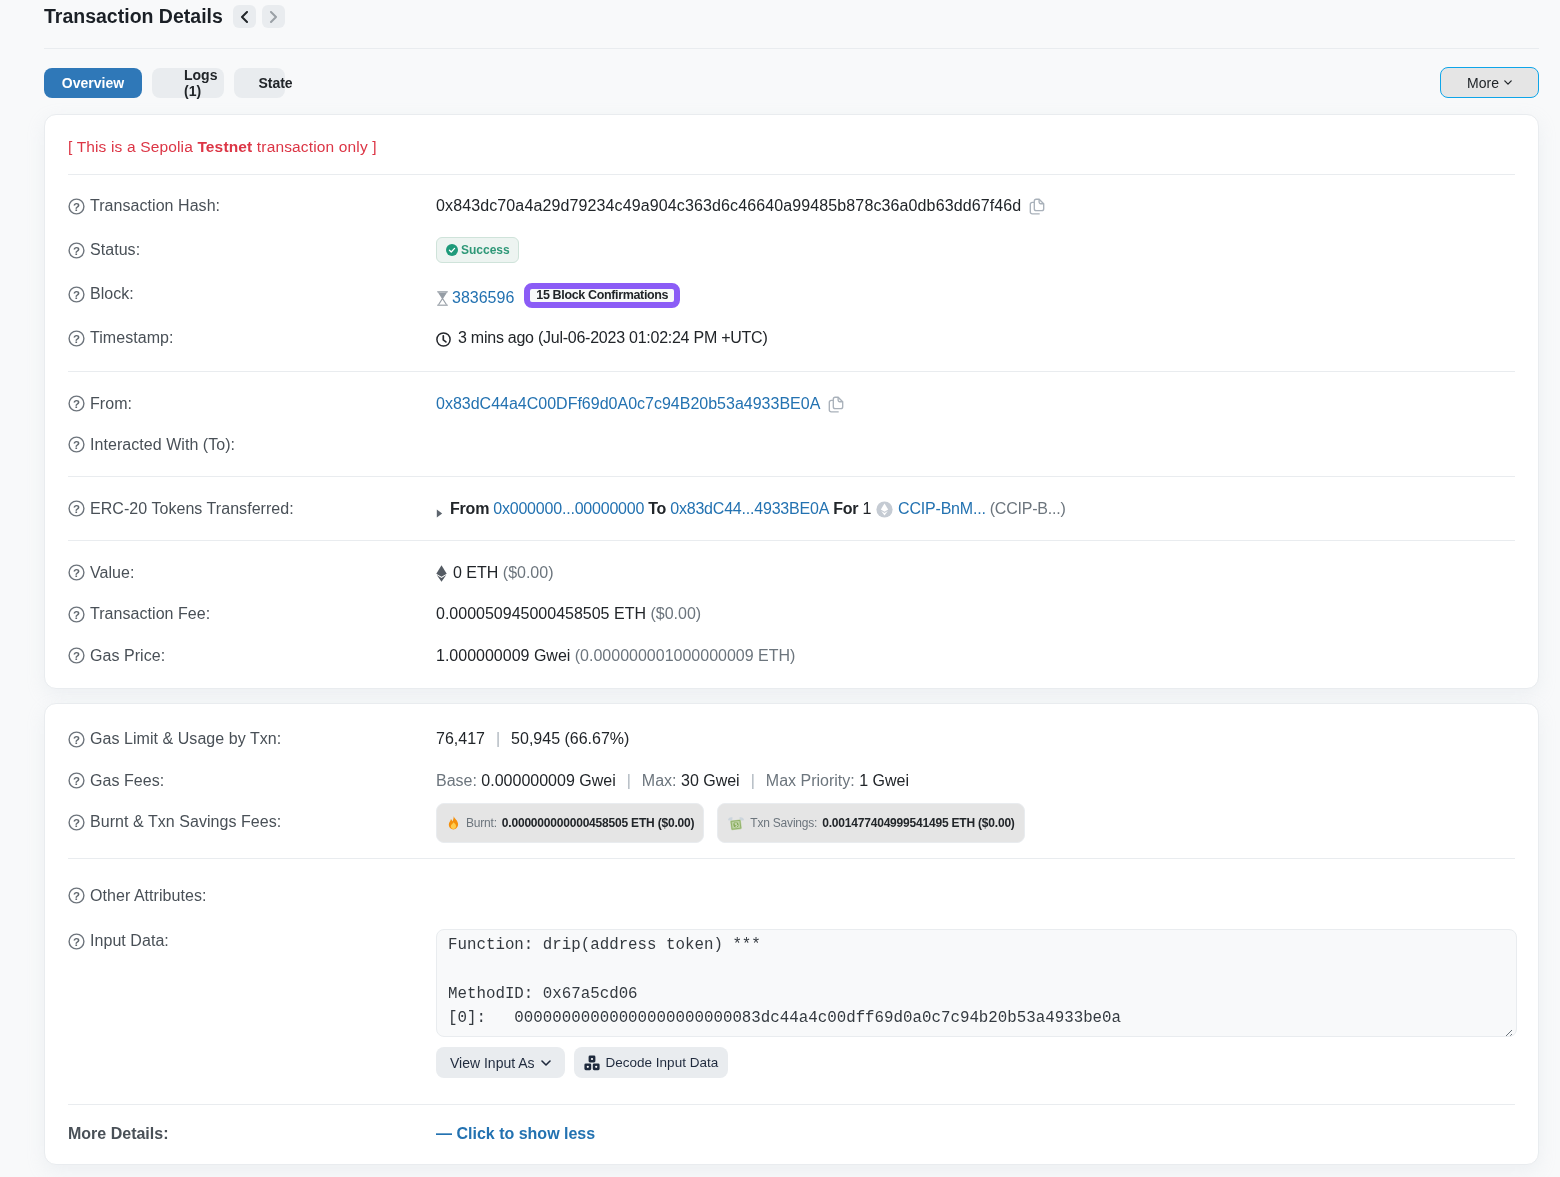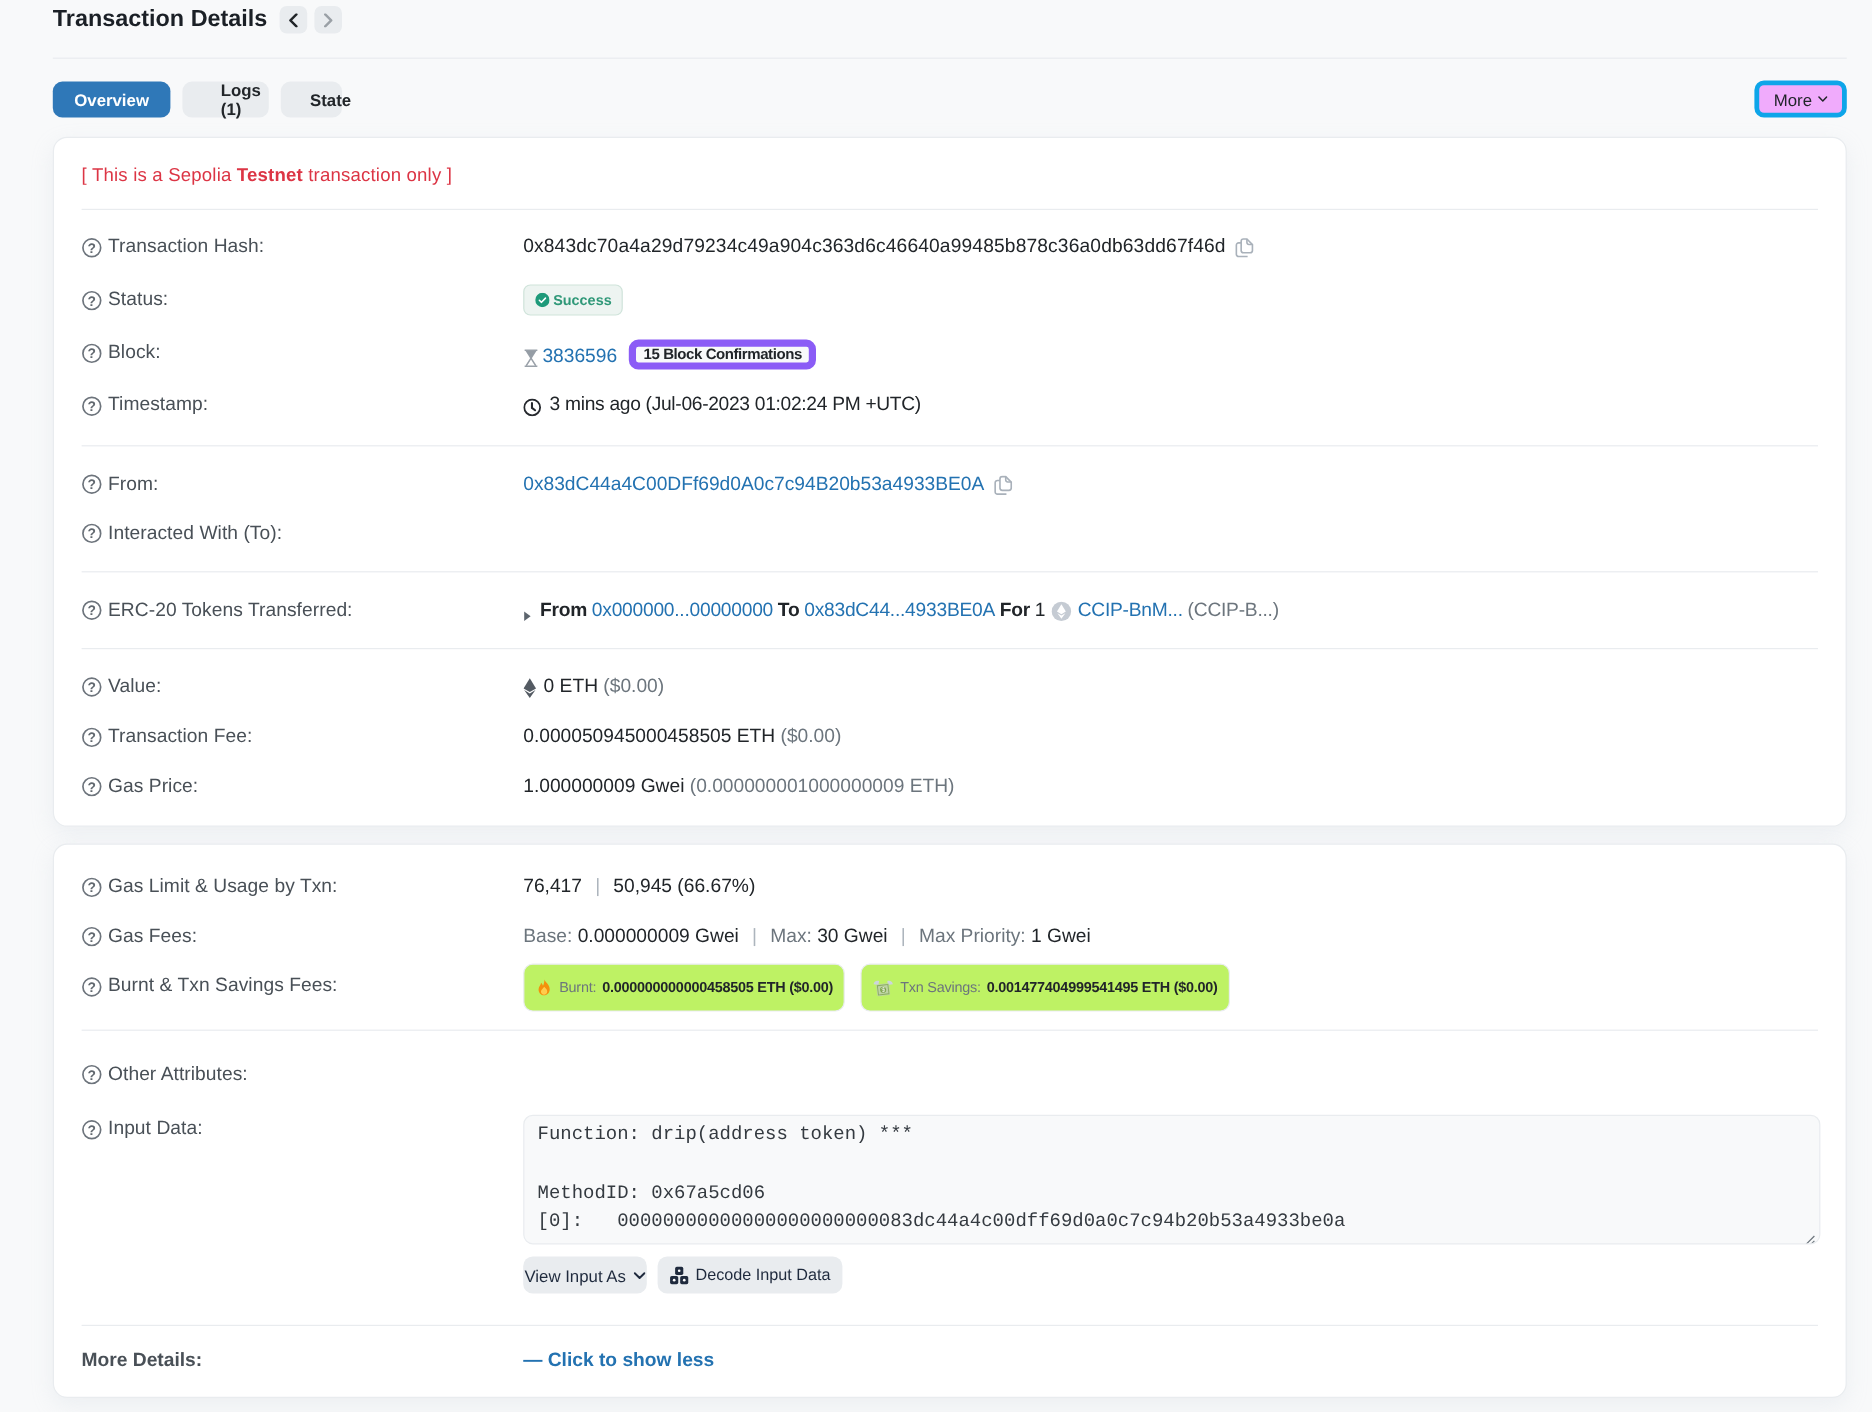--- a/index.html
+++ b/index.html
@@ -18,22 +18,22 @@
   display:flex; align-items:center; justify-content:center;
 }
 .navbtn.nb2 { margin-left:-4px; }
 .hr-head { border:0; border-top:1px solid #e9ecef; margin-top:20px; }
 .tabsrow { display:flex; align-items:center; margin-top:18px; height:31px; }
 .pill { display:inline-flex; align-items:center; justify-content:center; height:30px; border-radius:8px;
   font-size:14px; font-weight:700; margin-right:10px; }
 .pill.active { background:#2f78b8; color:#fff; width:98px; }
 .pill.plain { background:#e9ecef; color:#212529;padding-left:32px; }
 .pill.logs { width:72px; } .pill.state { width:51px; }
-.morebtn { margin-left:auto; height:31px; background:#f0abfc; border:4px solid #0ea5e9;
-  border-radius:8px; display:flex; align-items:center; padding:0 12px; font-size:14px;
+.morebtn { margin-left:auto; height:31px; background:#e5e5e5; border:1px solid #0ea5e9;
+  border-radius:8px; display:flex; align-items:center; padding:0 26px; font-size:14px;
   color:#212529; gap:5px; }
 .card { background:#fff; border:1px solid #e9ecef; border-radius:12px;
   box-shadow:0 6px 18px rgba(189,197,209,.18); padding:0 23px; }
 .card1 { margin-top:16px; padding-top:20px; padding-bottom:11px; }
 .card2 { margin-top:14px; padding-top:15px; padding-bottom:14px; }
 .notice { color:#dc3545; font-size:15.5px; line-height:24px; letter-spacing:0.15px; }
 .notice b { font-weight:700; }
 hr.sep { border:0; border-top:1px solid #e9ecef; }
 .hr-a { margin-top:15px; margin-bottom:9px; }
 .hr-b { margin-top:11px; margin-bottom:11px; }
@@ -52,32 +52,32 @@
 .badge-success { display:inline-flex; align-items:center; gap:3px; height:26px;
   background:#edf4f1; border:1px solid #cfe3da; border-radius:6px; padding:0 8px 0 9px;
   color:#2f9878; font-weight:700; font-size:12px; }
 .badge-gray { display:inline-flex; align-items:center; height:25px; position:relative; top:1px; background:#f8f9fa;
   border:6px solid #8b5cf6; border-radius:8px; padding:0 6px; font-size:12.5px;
   font-weight:700; color:#212529; letter-spacing:-0.35px; }
 .badge-attr { display:inline-flex; align-items:center; height:26px; background:#f8f9fa;
   border:1px solid #e9ecef; border-radius:8px; padding:0 9px; font-size:12px; gap:4px; letter-spacing:0;}
 .badge-attr .k { color:#6c757d; }
 .badge-attr .v { font-weight:700; color:#212529; }
-.badge-fee { display:inline-flex; align-items:center; height:40px; position:relative; top:1px; background:#bef264;
+.badge-fee { display:inline-flex; align-items:center; height:40px; position:relative; top:1px; background:#e5e5e5;
   border:1px solid #e9ecef; border-radius:8px; padding:0 9px; font-size:12px; gap:5px; letter-spacing:-0.2px;}
 .badge-fee .k { color:#6c757d; }
 .badge-fee .v { font-weight:700; color:#212529; }
 .pipe { color:#adb5bd; padding:0 11px; }
 .gaslbl { color:#6c757d; }
 .inputbox { width:1081px; height:108px; background:#f8f9fa; border:1px solid #e9ecef;
   border-radius:8px; font-family:"Liberation Mono", monospace; font-size:15.8px;
   line-height:24.3px; color:#343a40; padding:3px 11px; position:relative; overflow:hidden; }
 .resizer { position:absolute; right:3px; bottom:3px; width:10px; height:10px; }
 .btn-light2 { display:inline-flex; align-items:center; height:31px; background:#e9ecef;
-  border-radius:8px; padding:0 1px; font-size:14px; color:#1f2a3d; gap:6px; }
+  border-radius:8px; padding:0 14px; font-size:14px; color:#1f2a3d; gap:6px; }
 .btn-light2.b2 { padding:0 10px; font-size:13.5px; }
 .inputbtns { display:flex; gap:9px; margin-top:10px; }
 .hr-c { margin-top:15px; margin-bottom:14px; }
 .hr-d { margin-top:26px; margin-bottom:13px; }
 .inputrow { display:flex; align-items:flex-start; margin-top:11px; }
 .inputrow .lbl { margin-top:3px; }
 .morerow { height:32px; display:flex; align-items:center; margin-top:1px;font-weight:bold; }
 .morerow .lbl2 { flex:0 0 368px; color:#495057; }
 </style>
 </head>

